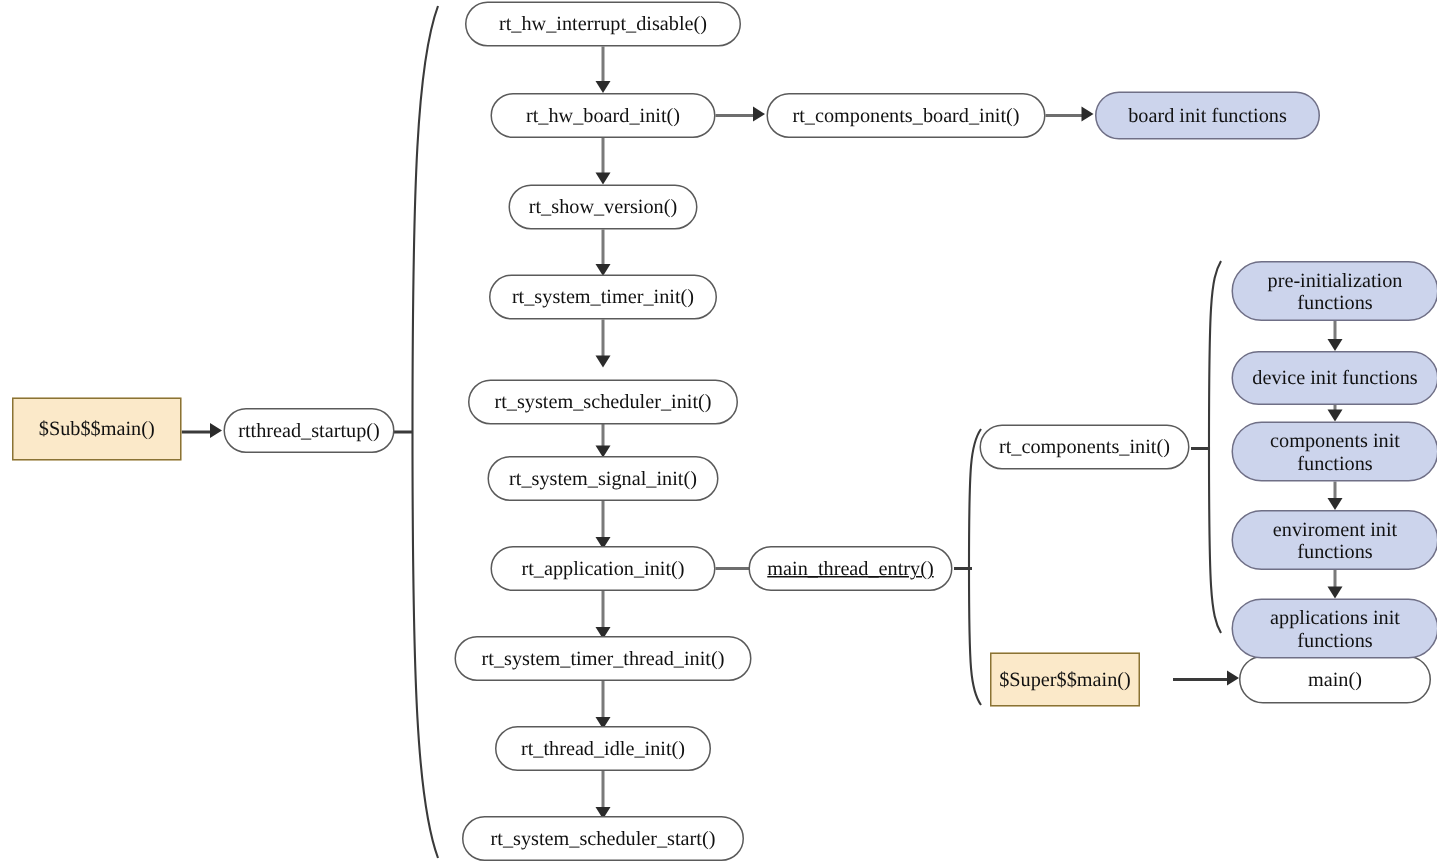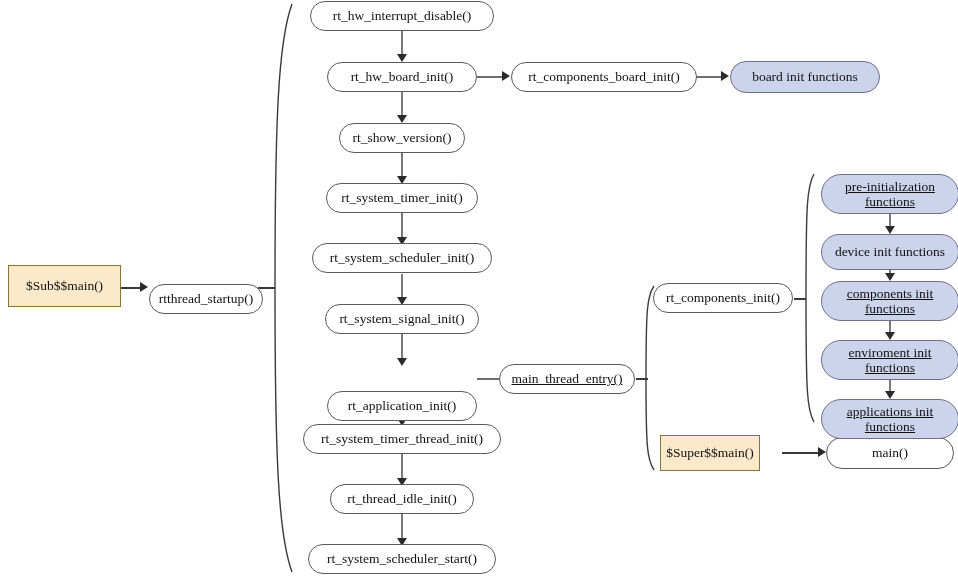--- a/index.html
+++ b/index.html
@@ -25,21 +25,21 @@
     background:#ffffff;
   }
   .pill.blue{
     background:#ccd4ec;
     border-color:#6f6f86;
   }
   .rect{
     border:1px solid #8a7334;
     background:#fbe9c9;
   }
-  .wrap{white-space:normal;text-decoration:underline;}
+  .wrap{white-space:normal;}
 
   
   .vline{position:absolute;width:2px;background:#7a7a7a;z-index:1;}
   .hline{position:absolute;height:2px;background:#6e6e6e;z-index:1;}
   .hline.dark{background:#3a3a3a;height:1.5px;}
   .arrow-d{position:absolute;width:0;height:0;
     border-left:5px solid transparent;border-right:5px solid transparent;
     border-top:8px solid #2b2b2b;z-index:2;}
   .arrow-r{position:absolute;width:0;height:0;
     border-top:5px solid transparent;border-bottom:5px solid transparent;
@@ -60,21 +60,21 @@
       <path d="M24 2 C10 40, 7 120, 7 286 C7 452, 10 532, 24 570" fill="none" stroke="#3a3a3a" stroke-width="1.4"></path>
     </svg>
   </div>
   <div class="tick" style="left:258px;top:287px;width:17px;"></div>
 
   <div class="node rect" style="left:8px;top:265px;width:113px;height:42px;">$Sub$$main()</div>
 
   <div class="hline dark" style="left:121px;top:287px;width:22px;"></div>
   <div class="arrow-r" style="left:140px;top:282px;"></div>
 
-  <div class="node pill" style="left:149px;top:284px;width:114px;height:30px;">rtthread_startup()</div>
+  <div class="node pill" style="left:149px;top:272px;width:114px;height:30px;">rtthread_startup()</div>
 
   <div class="node pill" style="left:310px;top:1px;width:184px;height:30px;">rt_hw_interrupt_disable()</div>
 
   <div class="vline" style="left:401px;top:31px;height:28px;"></div>
   <div class="arrow-d" style="left:397px;top:54px;"></div>
 
   <div class="node pill" style="left:327px;top:62px;width:150px;height:30px;">rt_hw_board_init()</div>
 
   <div class="vline" style="left:401px;top:92px;height:28px;"></div>
   <div class="arrow-d" style="left:397px;top:115px;"></div>
@@ -82,31 +82,31 @@
   <div class="node pill" style="left:339px;top:123px;width:126px;height:30px;">rt_show_version()</div>
 
   <div class="vline" style="left:401px;top:153px;height:28px;"></div>
   <div class="arrow-d" style="left:397px;top:176px;"></div>
 
   <div class="node pill" style="left:326px;top:183px;width:152px;height:30px;">rt_system_timer_init()</div>
 
   <div class="vline" style="left:401px;top:213px;height:29px;"></div>
   <div class="arrow-d" style="left:397px;top:237px;"></div>
 
-  <div class="node pill" style="left:312px;top:243px;width:180px;height:30px;">rt_system_scheduler_init()</div>
+  <div class="node pill" style="left:312px;top:253px;width:180px;height:30px;">rt_system_scheduler_init()</div>
 
   <div class="vline" style="left:401px;top:274px;height:28px;"></div>
   <div class="arrow-d" style="left:397px;top:297px;"></div>
 
   <div class="node pill" style="left:325px;top:304px;width:154px;height:30px;">rt_system_signal_init()</div>
 
   <div class="vline" style="left:401px;top:334px;height:29px;"></div>
   <div class="arrow-d" style="left:397px;top:358px;"></div>
 
-  <div class="node pill" style="left:327px;top:364px;width:150px;height:30px;margin-top:27px;">rt_application_init()</div>
+  <div class="node pill" style="left:327px;top:364px;width:150px;height:30px;">rt_application_init()</div>
 
   <div class="vline" style="left:401px;top:394px;height:29px;"></div>
   <div class="arrow-d" style="left:397px;top:418px;"></div>
 
   <div class="node pill" style="left:303px;top:424px;width:198px;height:30px;">rt_system_timer_thread_init()</div>
 
   <div class="vline" style="left:401px;top:454px;height:29px;"></div>
   <div class="arrow-d" style="left:397px;top:478px;"></div>
 
   <div class="node pill" style="left:330px;top:484px;width:144px;height:30px;">rt_thread_idle_init()</div>

